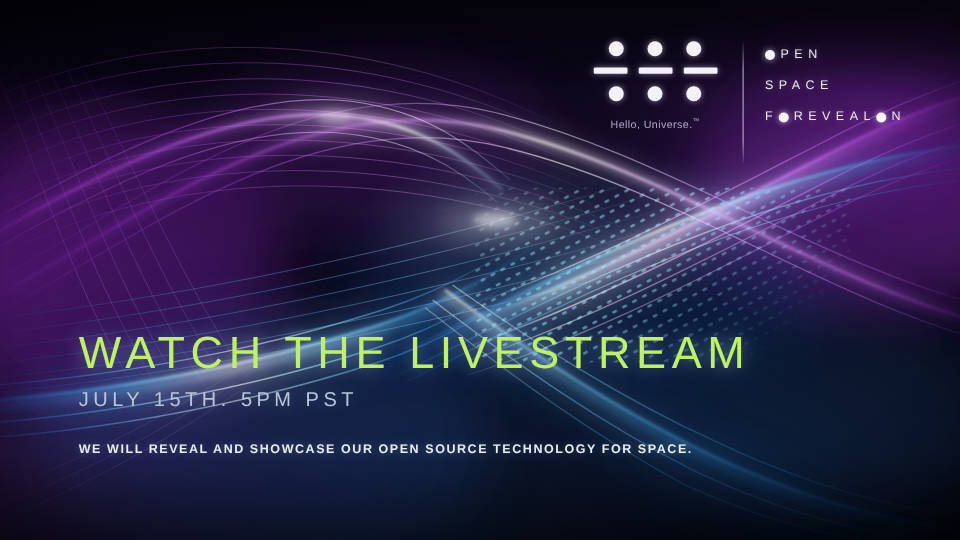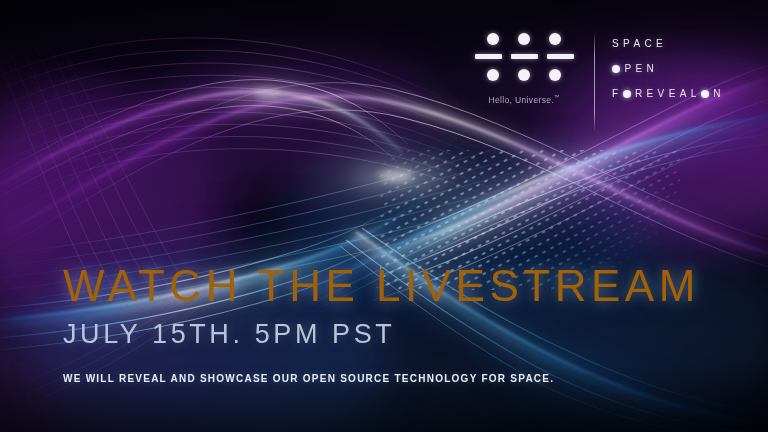--- a/index.html
+++ b/index.html
@@ -103,31 +103,31 @@
     border-radius:50%;
     background:#f6f4fa;
     margin-right:4.4px;
     box-shadow:0 0 5px rgba(240,232,255,0.7);
     position:relative; top:0px;
   }
 
   
   #copy { position:absolute; left:63px; top:264px; }
   #headline {
-    font-size:44px;
+    font-size:36px;
     font-weight:300;
     letter-spacing:4.5px;
-    color:#a16207;
+    color:#bef264;
     white-space:nowrap;
     line-height:1;
     text-shadow:0 0 14px rgba(180,215,255,0.45), 0 0 34px rgba(120,180,255,0.22);
   }
   #subheadline {
     margin-top:13px;
-    font-size:27px;
+    font-size:16px;
     font-weight:300;
     letter-spacing:3.6px;
     color:#b9c6da;
     white-space:nowrap;
     line-height:1;
     text-shadow:0 0 12px rgba(150,190,240,0.3);
   }
   #tagline {
     margin-top:26px;
     font-size:10px;
@@ -378,26 +378,26 @@
         <span class="dot"></span>
       </div>
       <div id="logo-tagline"><span>Hello, Universe.</span><span class="tm">™</span></div>
     </div>
 
     <div id="logo-divider"></div>
 
     <div id="logo-words">
 
       <div class="word-line">
-          <span>SPACE</span>
-        </div>
-
-      <div class="word-line">
           <span class="odot"></span>
           <span>PEN</span>
+        </div>
+
+      <div class="word-line">
+          <span>SPACE</span>
         </div>
 
 
       <div class="word-line">
           <span>F</span>
           <span class="odot"></span>
           <span>REVEAL</span>
           <span class="odot"></span>
           <span>N</span>
         </div>

